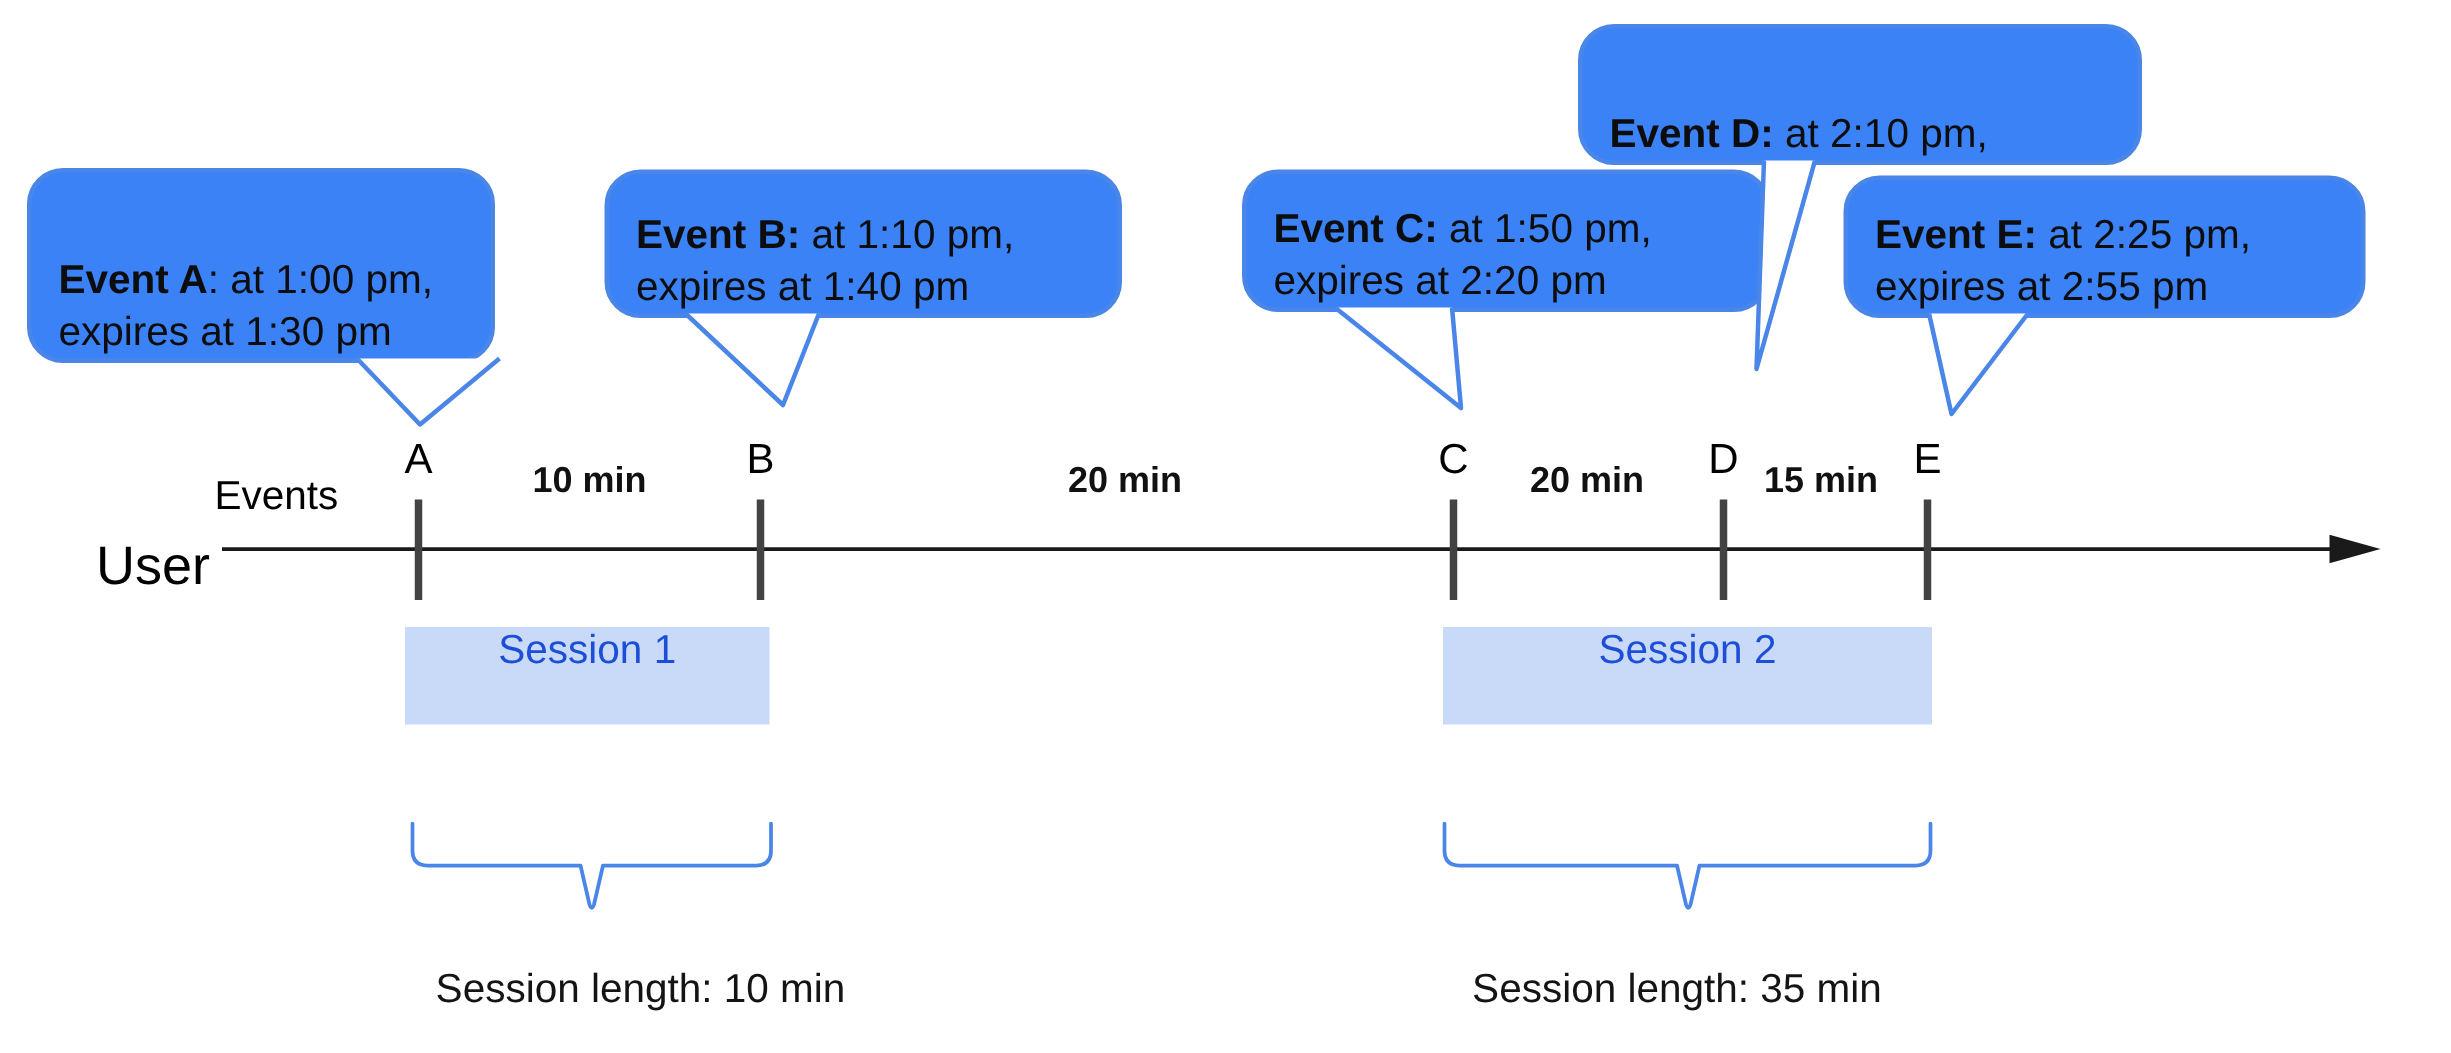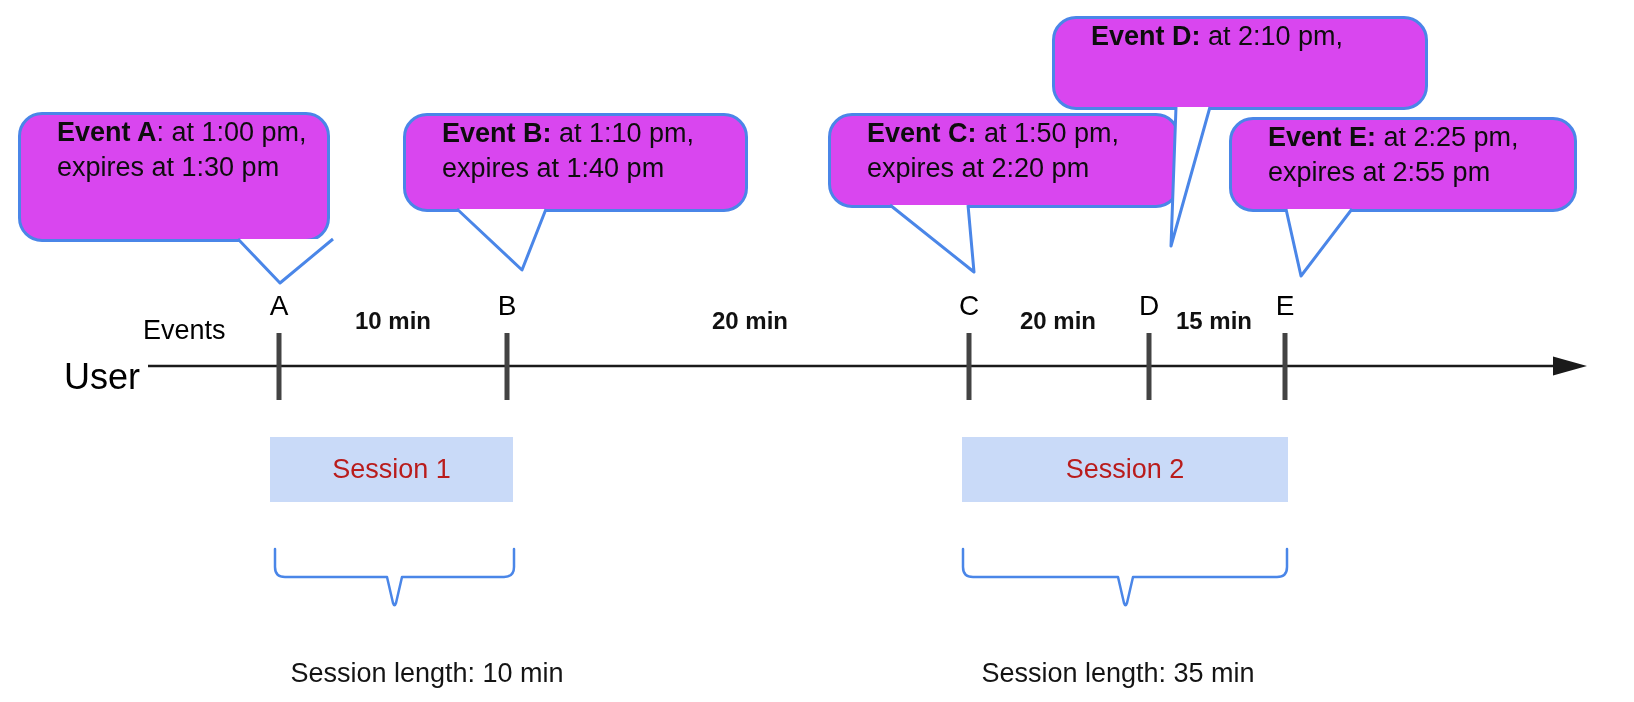--- a/index.html
+++ b/index.html
@@ -2,45 +2,45 @@
 <html style="--accent: #4a86e8; --session: #c9daf8; --line: #1a1a1a; --tick: #434343;"><head>
 <meta charset="utf-8">
 <style>
   html,body{margin:0;padding:0;background:#fff;}
   .canvas{
     position:relative;width:1634px;height:702px;background:#ffffff;
     font-family:"Liberation Sans", sans-serif;color:#000;overflow:hidden;
   }
   
   .bubble{
-    position:absolute;background:#d946ef;border:3px solid var(--accent,#4a86e8);
+    position:absolute;background:#3b82f6;border:3px solid var(--accent,#4a86e8);
     border-radius:24px;box-sizing:border-box;
-    display:flex;flex-direction:column;justify-content:flex-start;
-    padding-left:36px;padding-right:10px;
+    display:flex;flex-direction:column;justify-content:flex-end;
+    padding-left:18px;padding-right:10px;
     font-size:27px;line-height:35px;color:#0d0d0d;z-index:2;
   }
   .bubble .b{font-weight:bold;}
   
   .overlay{position:absolute;left:0;top:0;z-index:3;pointer-events:none;}
   .tail{fill:#ffffff;stroke:var(--accent,#4a86e8);stroke-width:3;stroke-linejoin:round;}
   .axis-line{stroke:var(--line,#1a1a1a);stroke-width:2.5;}
   .arrow-head{fill:var(--line,#1a1a1a);}
   .tick{stroke:var(--tick,#434343);stroke-width:5;}
   .brace{fill:none;stroke:var(--accent,#4a86e8);stroke-width:2.5;stroke-linecap:round;stroke-linejoin:round;}
   
   .lbl{position:absolute;white-space:nowrap;z-index:1;}
   .events-label{left:143px;top:288px;font-size:27px;margin-top:27px;}
   .user-label{left:64px;top:356px;font-size:36px;}
   .pt-label{transform:translateX(-50%);top:290px;font-size:28px;}
   .interval-label{transform:translateX(-50%);top:307px;font-size:24px;color:#111;font-weight:bold;}
   .session{
-    position:absolute;top:437px;height:65px;background:var(--session,#c9daf8);
-    display:flex;align-items:center;justify-content:center;font-size:27px;color:#b91c1c;z-index:1;
+    position:absolute;top:418px;height:65px;background:var(--session,#c9daf8);
+    display:flex;justify-content:center;font-size:27px;color:#1d4ed8;z-index:1;
   }
-  .session-len{transform:translateX(-50%);top:644px;font-size:27px;color:#141414;margin-top:14px;}
+  .session-len{transform:translateX(-50%);top:644px;font-size:27px;color:#141414;}
 </style>
 </head>
 <body>
 
 <div class="canvas">
 
   <div class="bubble" style="left:18px;top:112px;width:312px;height:130px">
     <div><span class="b">Event A</span><span>: at 1:00 pm,</span></div>
     <div>expires at 1:30 pm</div>
   </div>

